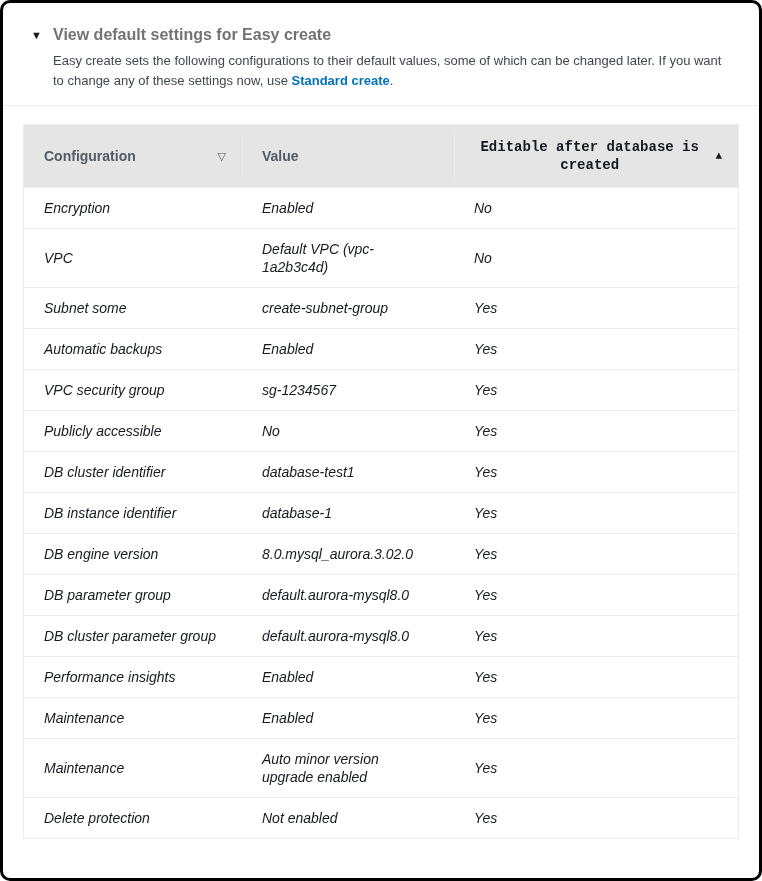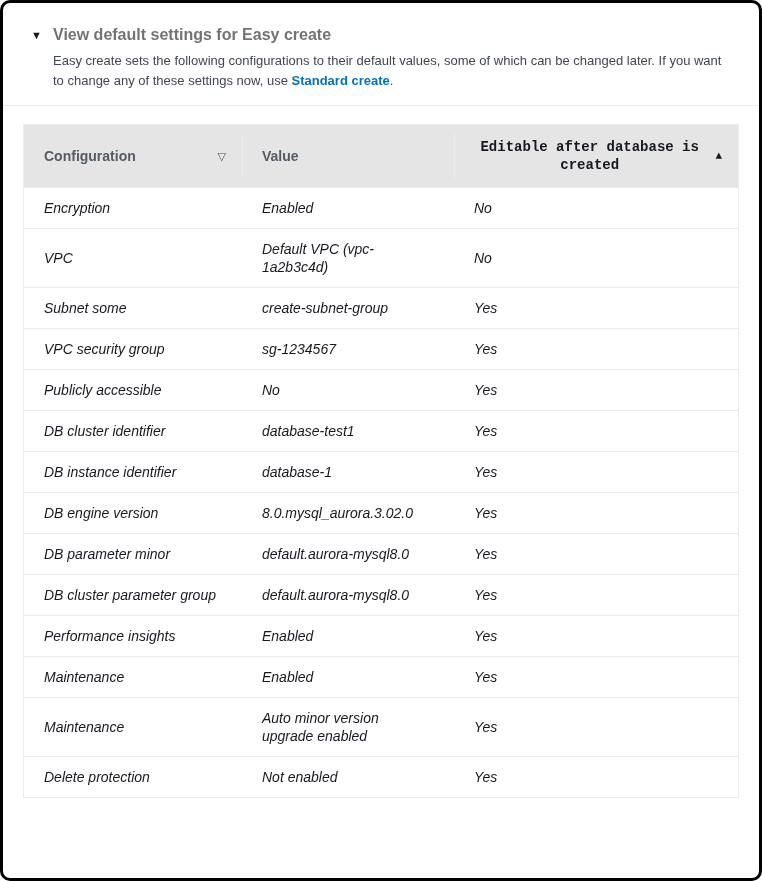--- a/index.html
+++ b/index.html
@@ -155,20 +155,25 @@
             <td>Default VPC (vpc-
 1a2b3c4d)</td>
             <td>No</td>
           </tr>
           <tr>
             <td>Subnet some</td>
             <td>create-subnet-group</td>
             <td>Yes</td>
           </tr>
           <tr>
+            <td>Automatic backups</td>
+            <td>Enabled</td>
+            <td>Yes</td>
+          </tr>
+          <tr>
             <td>VPC security group</td>
             <td>sg-1234567</td>
             <td>Yes</td>
           </tr>
           <tr>
             <td>Publicly accessible</td>
             <td>No</td>
             <td>Yes</td>
           </tr>
           <tr>
@@ -180,21 +185,21 @@
             <td>DB instance identifier</td>
             <td>database-1</td>
             <td>Yes</td>
           </tr>
           <tr>
             <td>DB engine version</td>
             <td>8.0.mysql_aurora.3.02.0</td>
             <td>Yes</td>
           </tr>
           <tr>
-            <td>DB parameter minor</td>
+            <td>DB parameter group</td>
             <td>default.aurora-mysql8.0</td>
             <td>Yes</td>
           </tr>
           <tr>
             <td>DB cluster parameter group</td>
             <td>default.aurora-mysql8.0</td>
             <td>Yes</td>
           </tr>
           <tr>
             <td>Performance insights</td>

